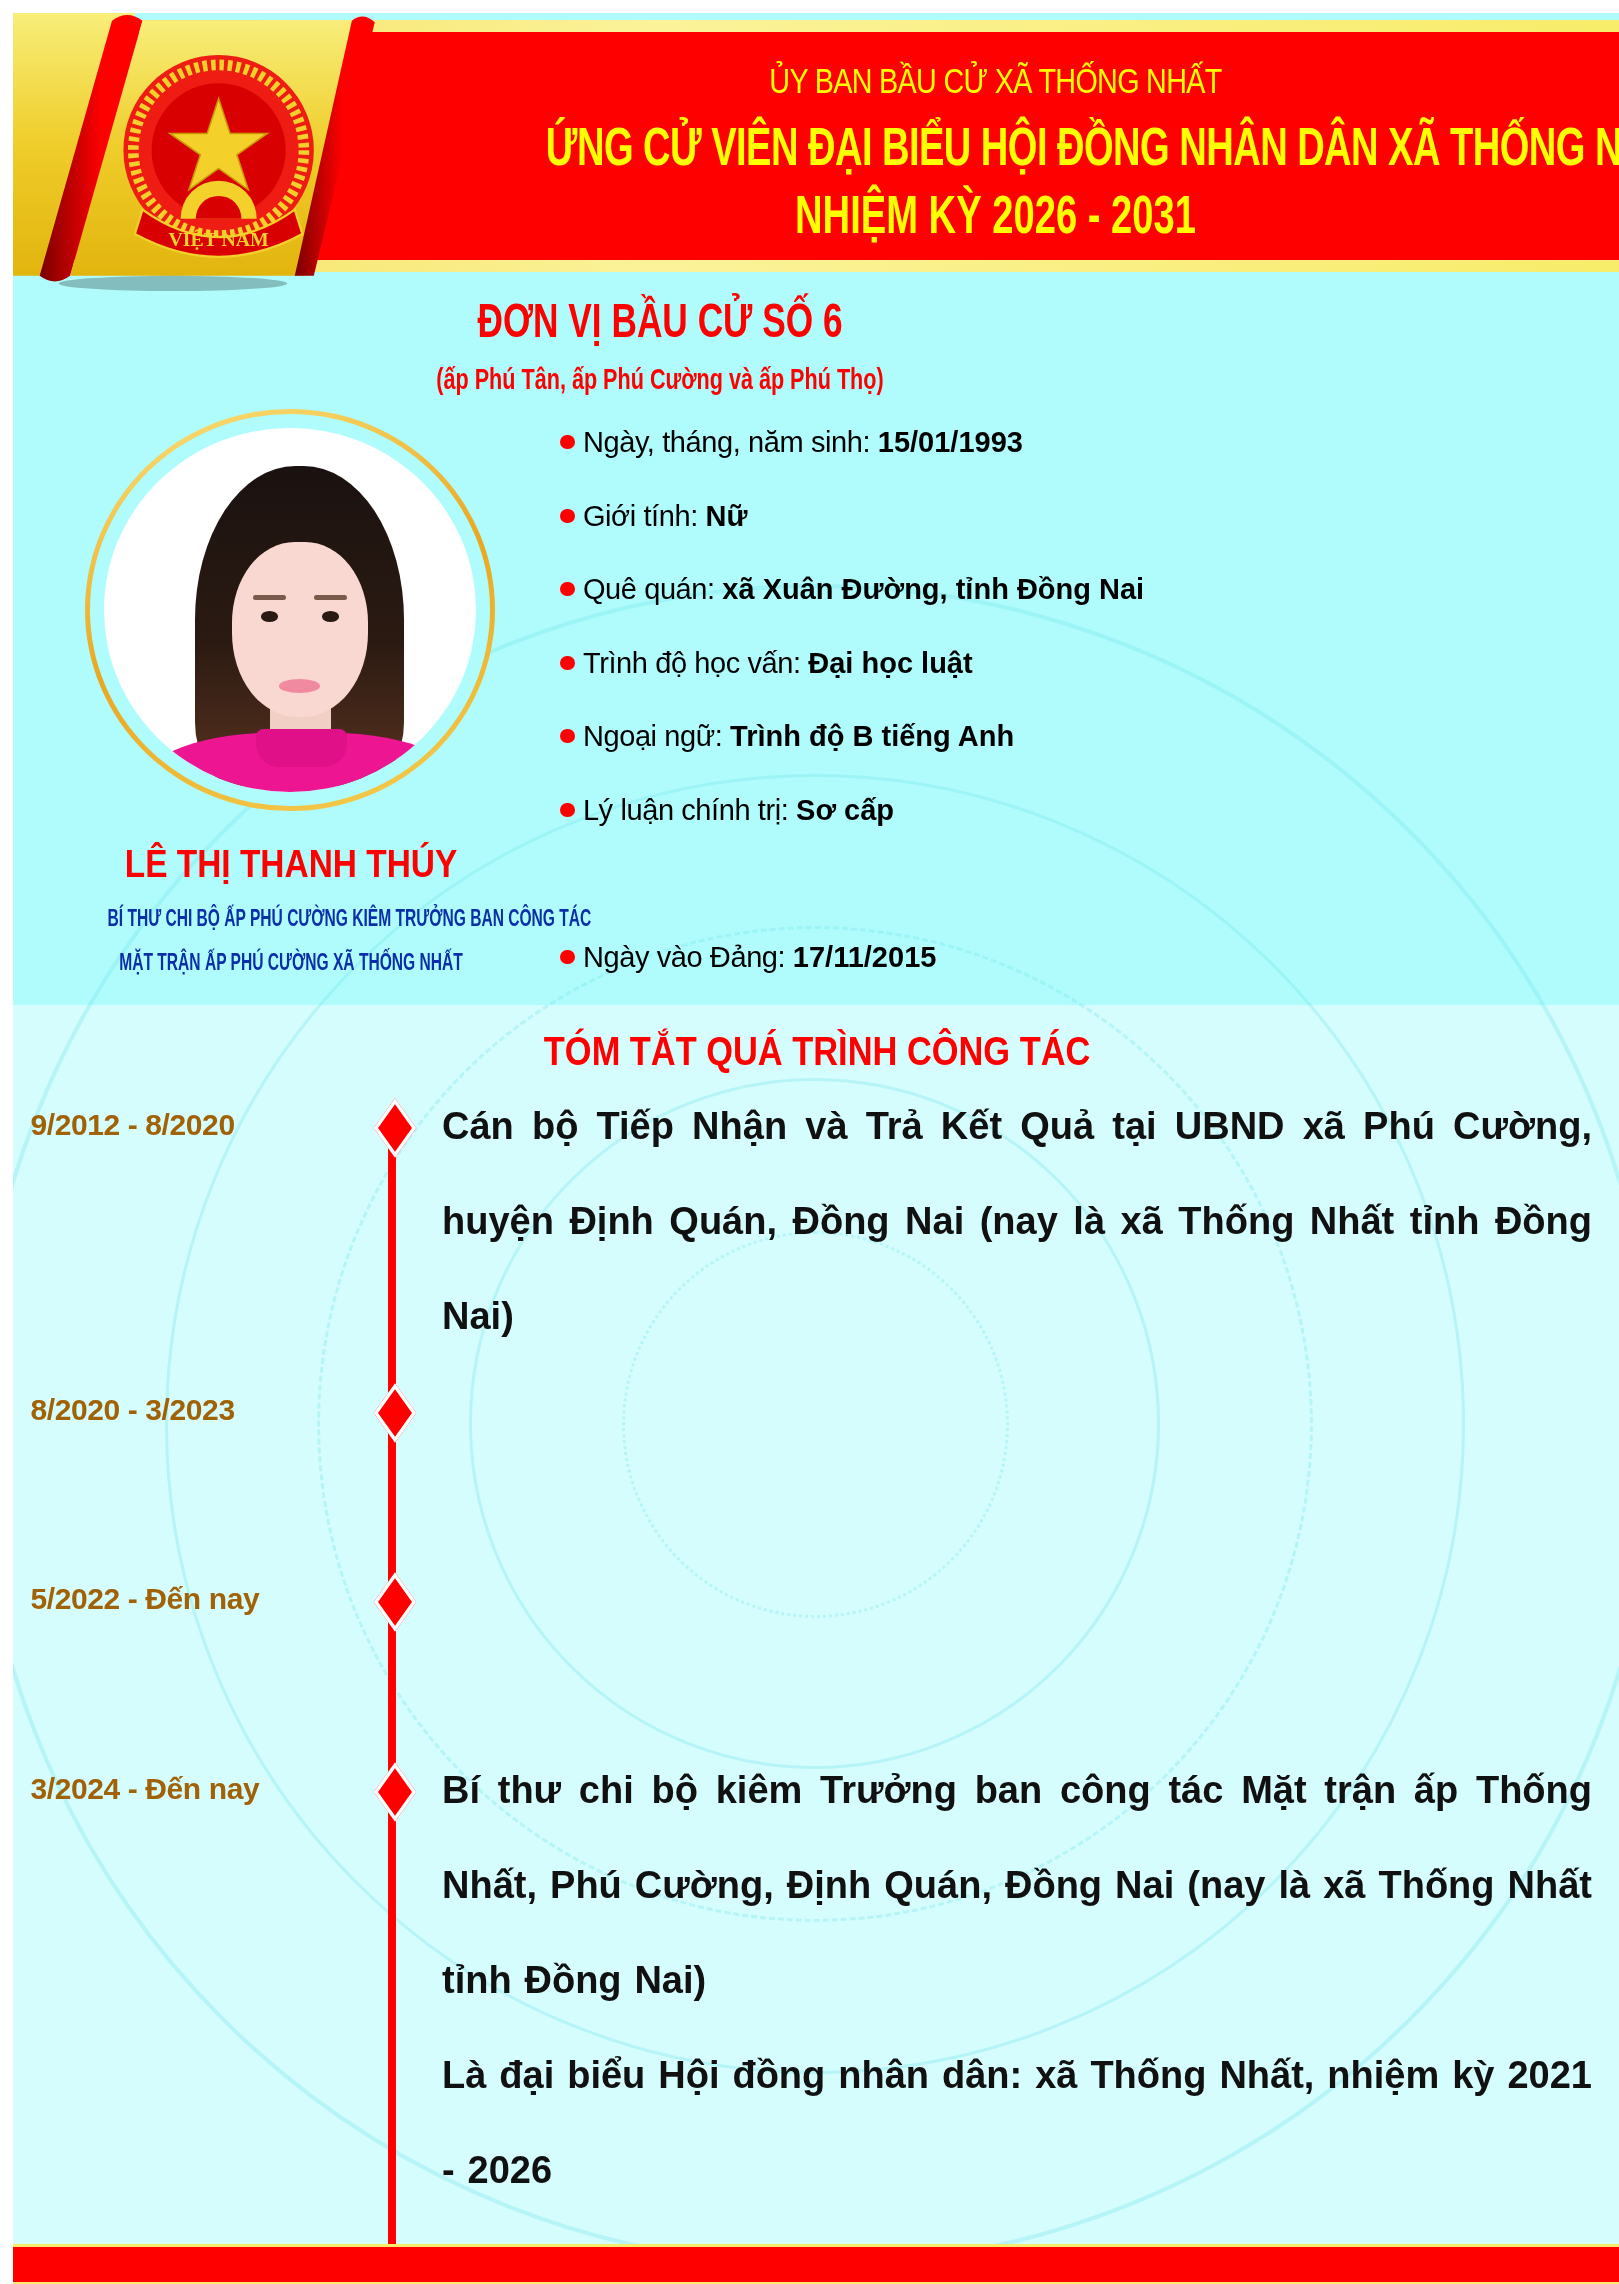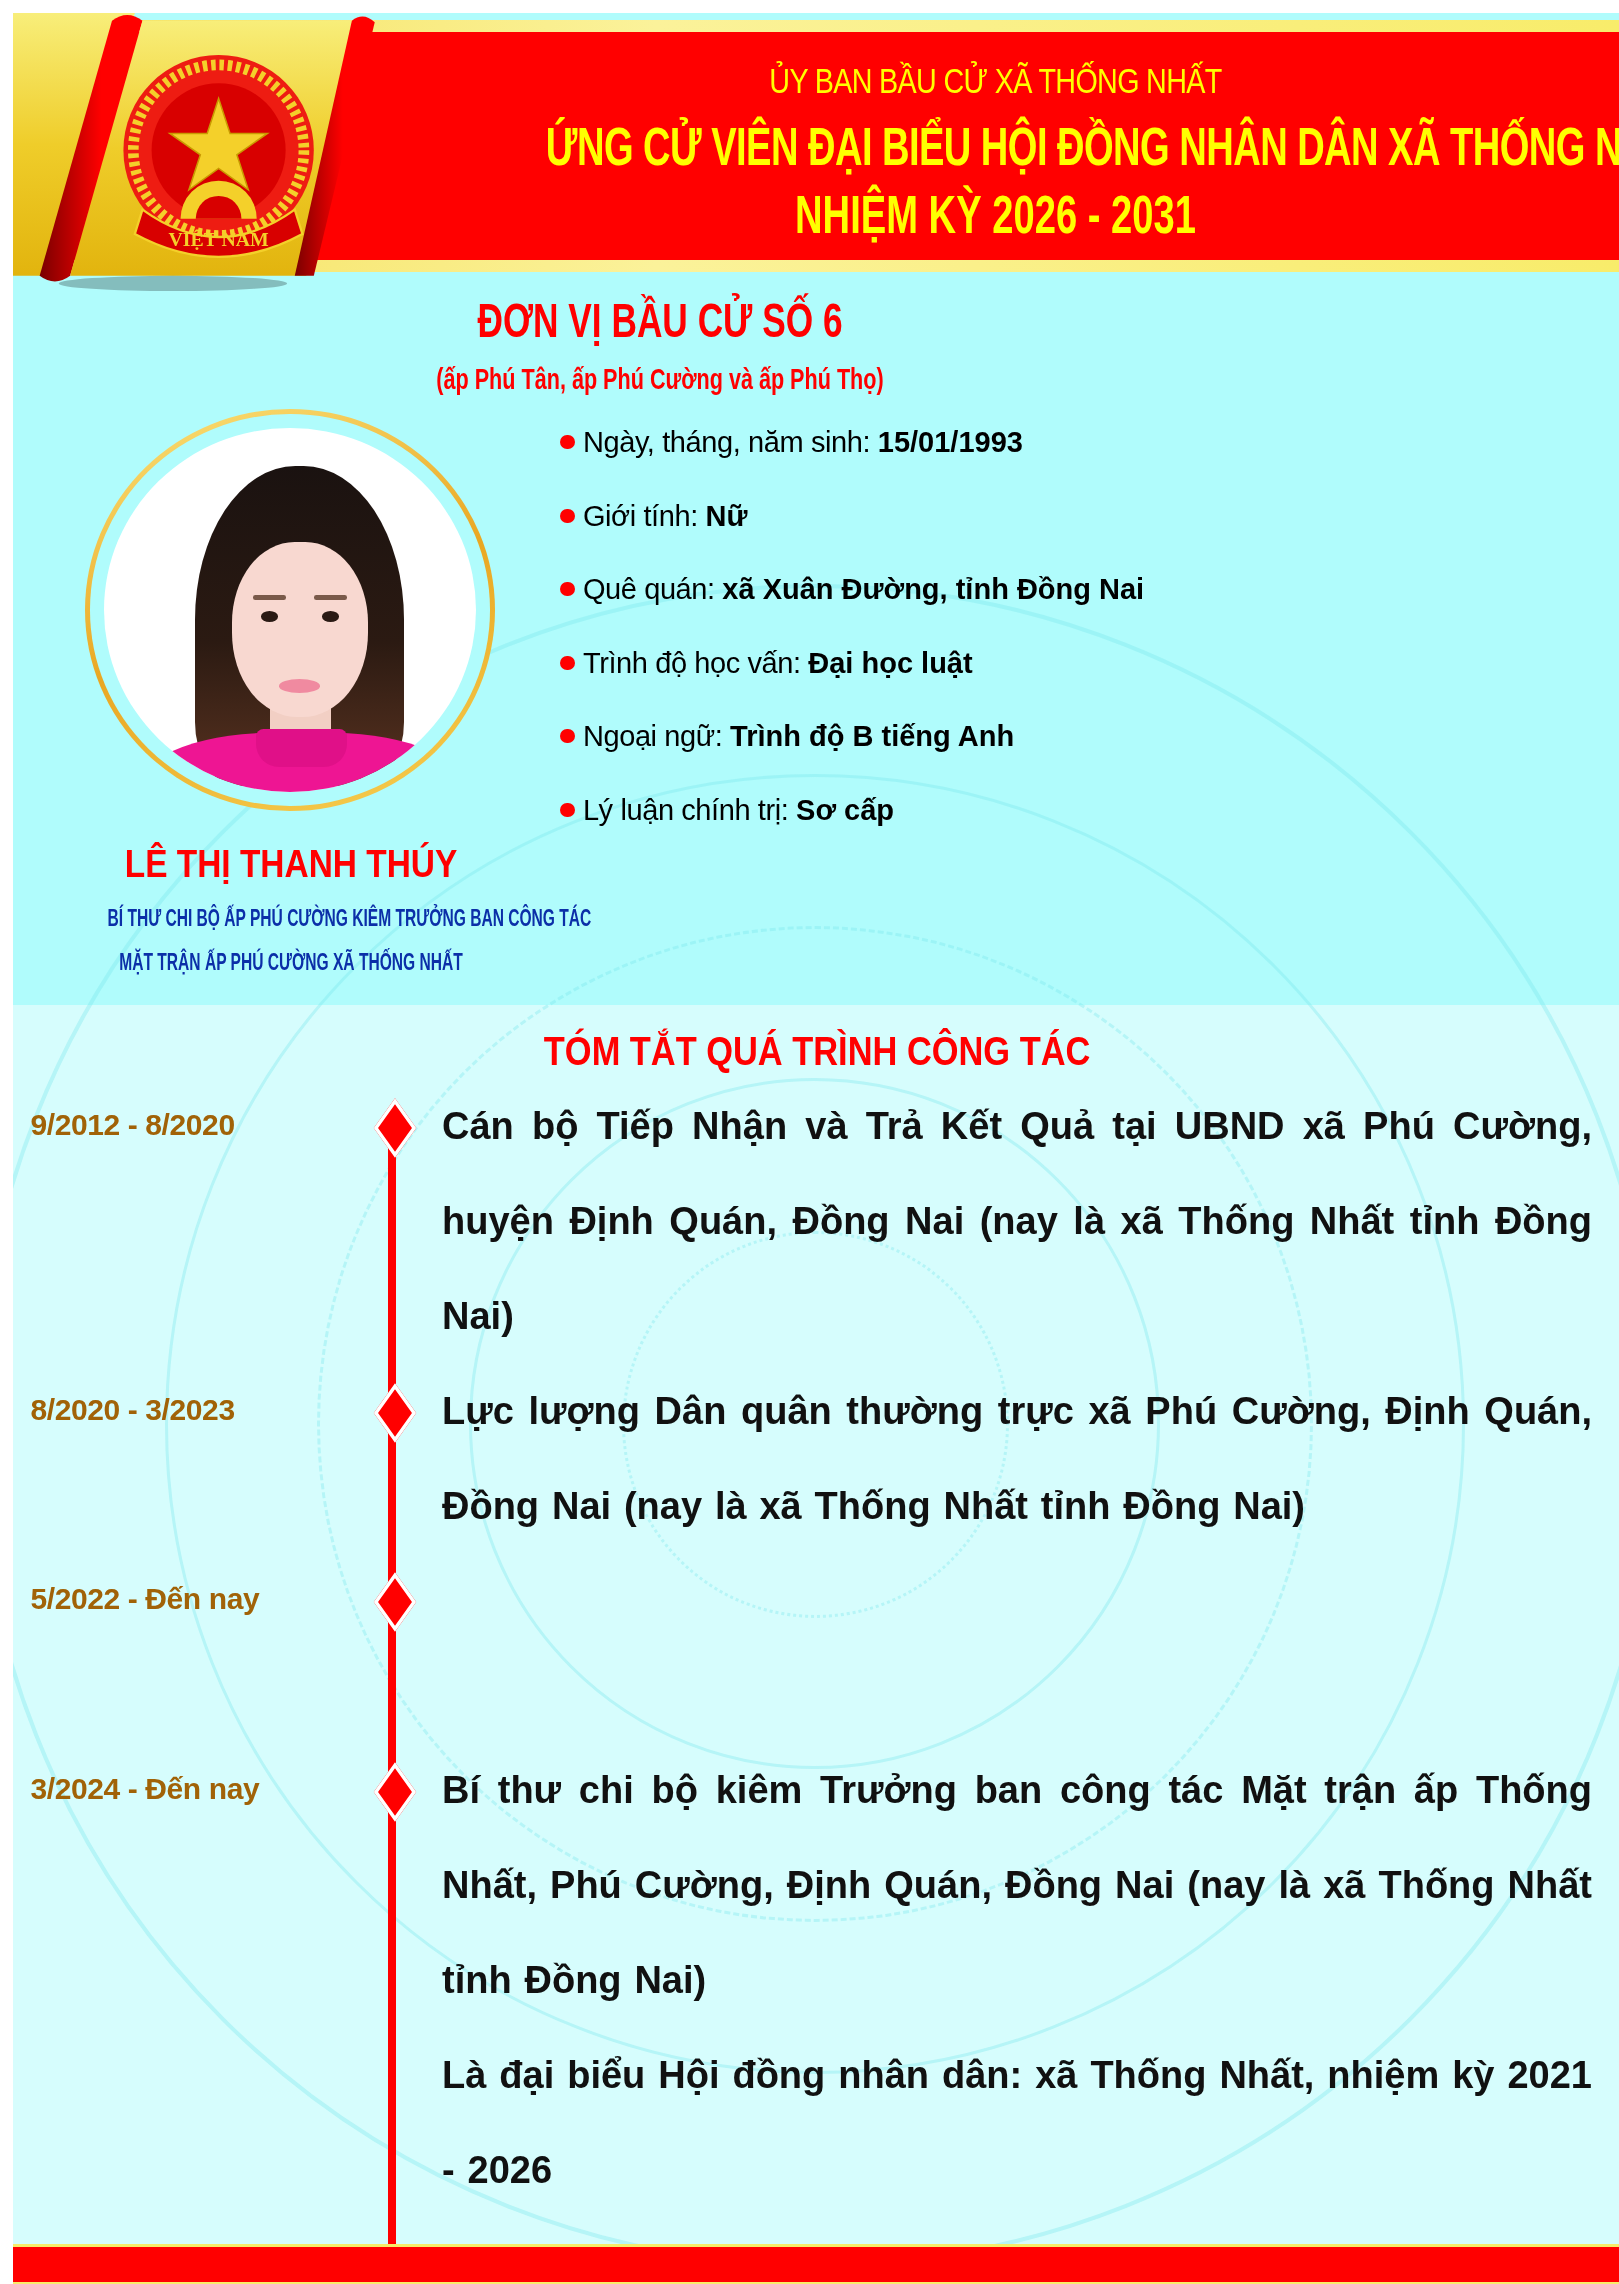--- a/index.html
+++ b/index.html
@@ -278,32 +278,36 @@
   <div class="info-row" style="top:700px">
     <span class="bullet"></span>
     <span class="info-label">Ngoại ngữ:</span>
     <span class="info-value">Trình độ B tiếng Anh</span>
   </div>
   <div class="info-row" style="top:774px">
     <span class="bullet"></span>
     <span class="info-label">Lý luận chính trị:</span>
     <span class="info-value">Sơ cấp</span>
   </div>
+  <div class="info-row" style="top:921px">
+    <span class="bullet"></span>
+    <span class="info-label">Ngày vào Đảng:</span>
+    <span class="info-value">17/11/2015</span>
+  </div>
 
   <div class="section-title">TÓM TẮT QUÁ TRÌNH CÔNG TÁC</div>
 
   <div class="tl-line"></div>
 
   <div class="tl-date" style="top:1095px">9/2012 - 8/2020</div>
   <div class="tl-diamond" style="top:1100px"></div>
   <div class="tl-text" style="top:1066px">Cán bộ Tiếp Nhận và Trả Kết Quả tại UBND xã Phú Cường, huyện Định Quán, Đồng Nai (nay là xã Thống Nhất tỉnh Đồng Nai)</div>
 
   <div class="tl-date" style="top:1380px">8/2020 - 3/2023</div>
   <div class="tl-diamond" style="top:1385px"></div>
-  <div class="tl-text" style="top:1351px">Lực lượng Dân quân thường trực xã Phú Cường, Định Quán, Đồng Nai (nay là xã Thống Nhất tỉnh Đồng Nai)</div>
 
   <div class="tl-date" style="top:1569px">5/2022 - Đến nay</div>
   <div class="tl-diamond" style="top:1574px"></div>
 
   <div class="tl-date" style="top:1759px">3/2024 - Đến nay</div>
   <div class="tl-diamond" style="top:1764px"></div>
   <div class="tl-text" style="top:1730px">Bí thư chi bộ kiêm Trưởng ban công tác Mặt trận ấp Thống Nhất, Phú Cường, Định Quán, Đồng Nai (nay là xã Thống Nhất tỉnh Đồng Nai)</div>
 
   <div class="tl-text" style="top:2015px">Là đại biểu Hội đồng nhân dân: xã Thống Nhất,  nhiệm kỳ 2021 - 2026</div>
 

